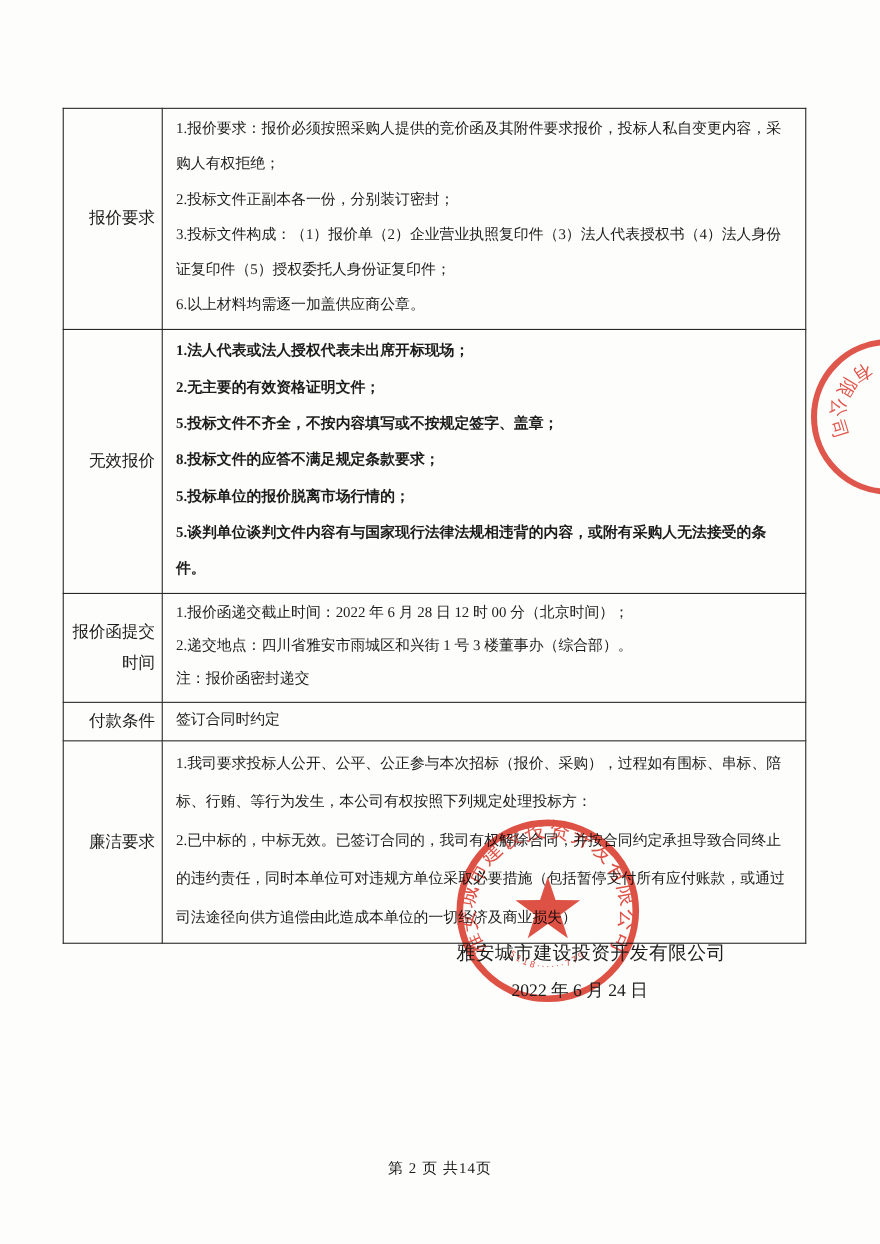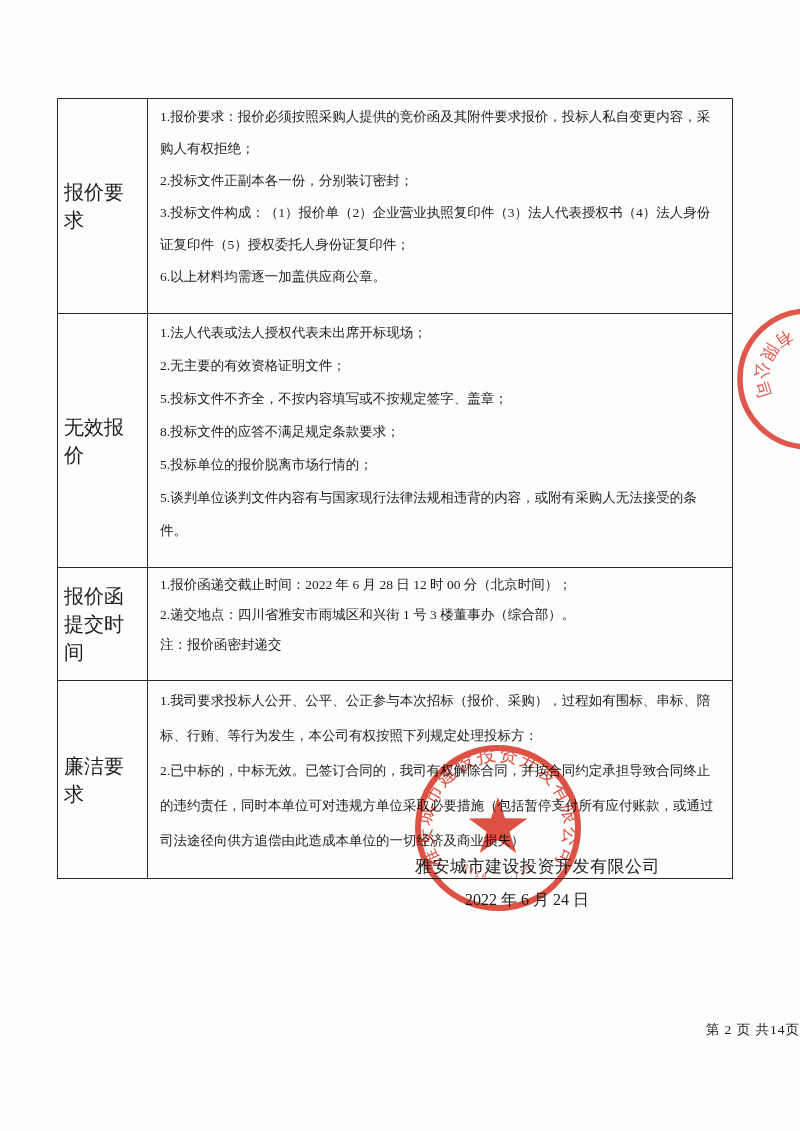--- a/index.html
+++ b/index.html
@@ -23,32 +23,32 @@
     width: 676px;
     border-collapse: collapse;
     table-layout: fixed;
   }
   table.doc-table td {
     border: 1.5px solid #2a2a2a;
     vertical-align: middle;
   }
   td.label-cell {
     width: 90px;
-    text-align: left;
-    font-size: 20px;
+    text-align: right;
+    font-size: 15px;
     line-height: 28px;
     padding: 2px 6px;
   }
   td.content-cell {
-    padding: 2px 10px 20px 12px;
+    padding: 2px 10px 6px 12px;
     font-size: 13.5px;
   }
   td.content-cell p { margin: 0; }
   tr.row-1 { height: 194px; } .row-1 .content-cell p { line-height: 32px; }
-  tr.row-2 { height: 200px; } .row-2 .content-cell p { line-height: 33px; }
+  tr.row-2 { height: 200px; } .row-2 .content-cell p { line-height: 33px; font-weight: bold; }
   tr.row-3 { height: 90px;  } .row-3 .content-cell p { line-height: 30px; }
   tr.row-4 { height: 31px;  } .row-4 .content-cell p { line-height: 26px; }
   tr.row-5 { height: 175px; } .row-5 .content-cell p { line-height: 35px; }
 
   
   .company-line {
     position: absolute;
     left: 415px;
     top: 855px;
     font-size: 17px;
@@ -60,23 +60,23 @@
     left: 465px;
     top: 890px;
     font-size: 16px;
     white-space: nowrap;
   }
 
   
   .footer {
     position: absolute;
     left: 0;
-    top: 1021px;
+    top: 1053px;
     width: 100%;
-    text-align: right;
+    text-align: center;
     font-size: 13.5px;
     letter-spacing: 1px;
   }
 
   
   .seal-main {
     position: absolute;
     left: 412px;
     top: 742px;
     width: 172px;
@@ -123,20 +123,26 @@
         </td>
       </tr>
       <tr class="row-3">
         <td class="label-cell">报价函提交时间</td>
         <td class="content-cell">
           <p>1.报价函递交截止时间：2022 年 6 月 28 日 12 时 00 分（北京时间）；</p>
           <p>2.递交地点：四川省雅安市雨城区和兴街 1 号 3 楼董事办（综合部）。</p>
           <p>注：报价函密封递交</p>
         </td>
       </tr>
+      <tr class="row-4">
+        <td class="label-cell">付款条件</td>
+        <td class="content-cell">
+          <p>签订合同时约定</p>
+        </td>
+      </tr>
       <tr class="row-5">
         <td class="label-cell">廉洁要求</td>
         <td class="content-cell">
           <p>1.我司要求投标人公开、公平、公正参与本次招标（报价、采购），过程如有围标、串标、陪标、行贿、等行为发生，本公司有权按照下列规定处理投标方：</p>
           <p>2.已中标的，中标无效。已签订合同的，我司有权解除合同，并按合同约定承担导致合同终止的违约责任，同时本单位可对违规方单位采取必要措施（包括暂停支付所有应付账款，或通过司法途径向供方追偿由此造成本单位的一切经济及商业损失）</p>
         </td>
       </tr>
     </tbody>
   </table>
 

